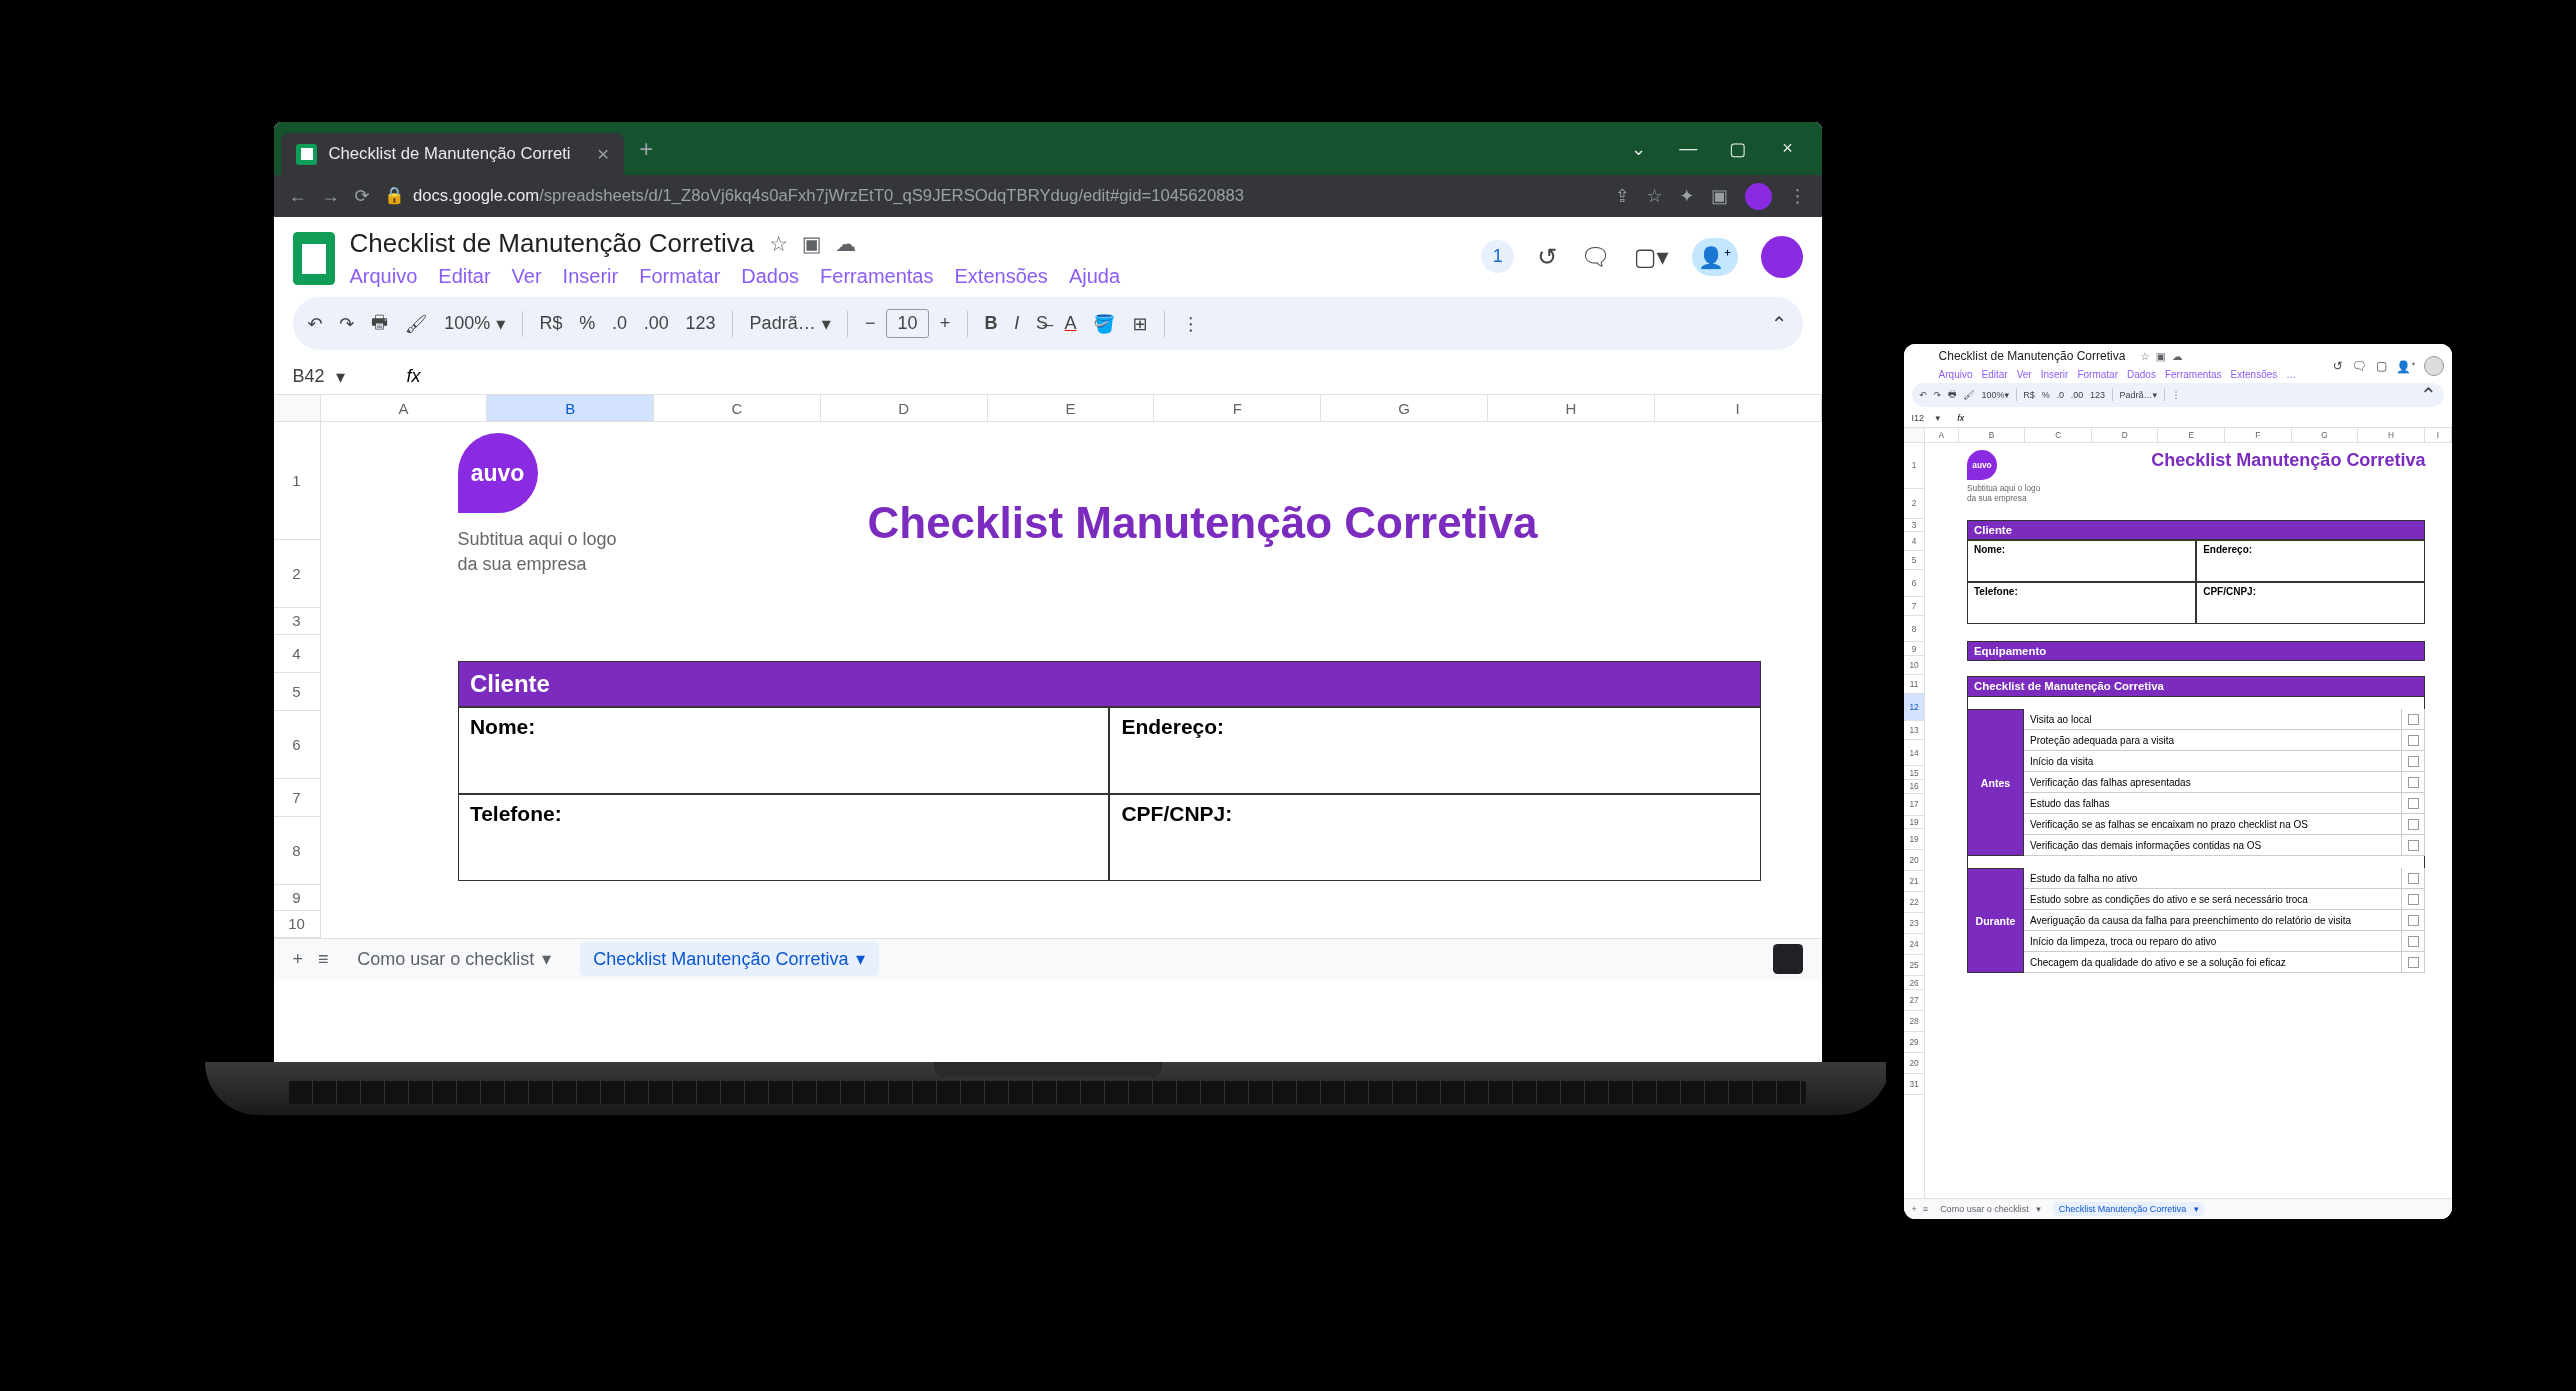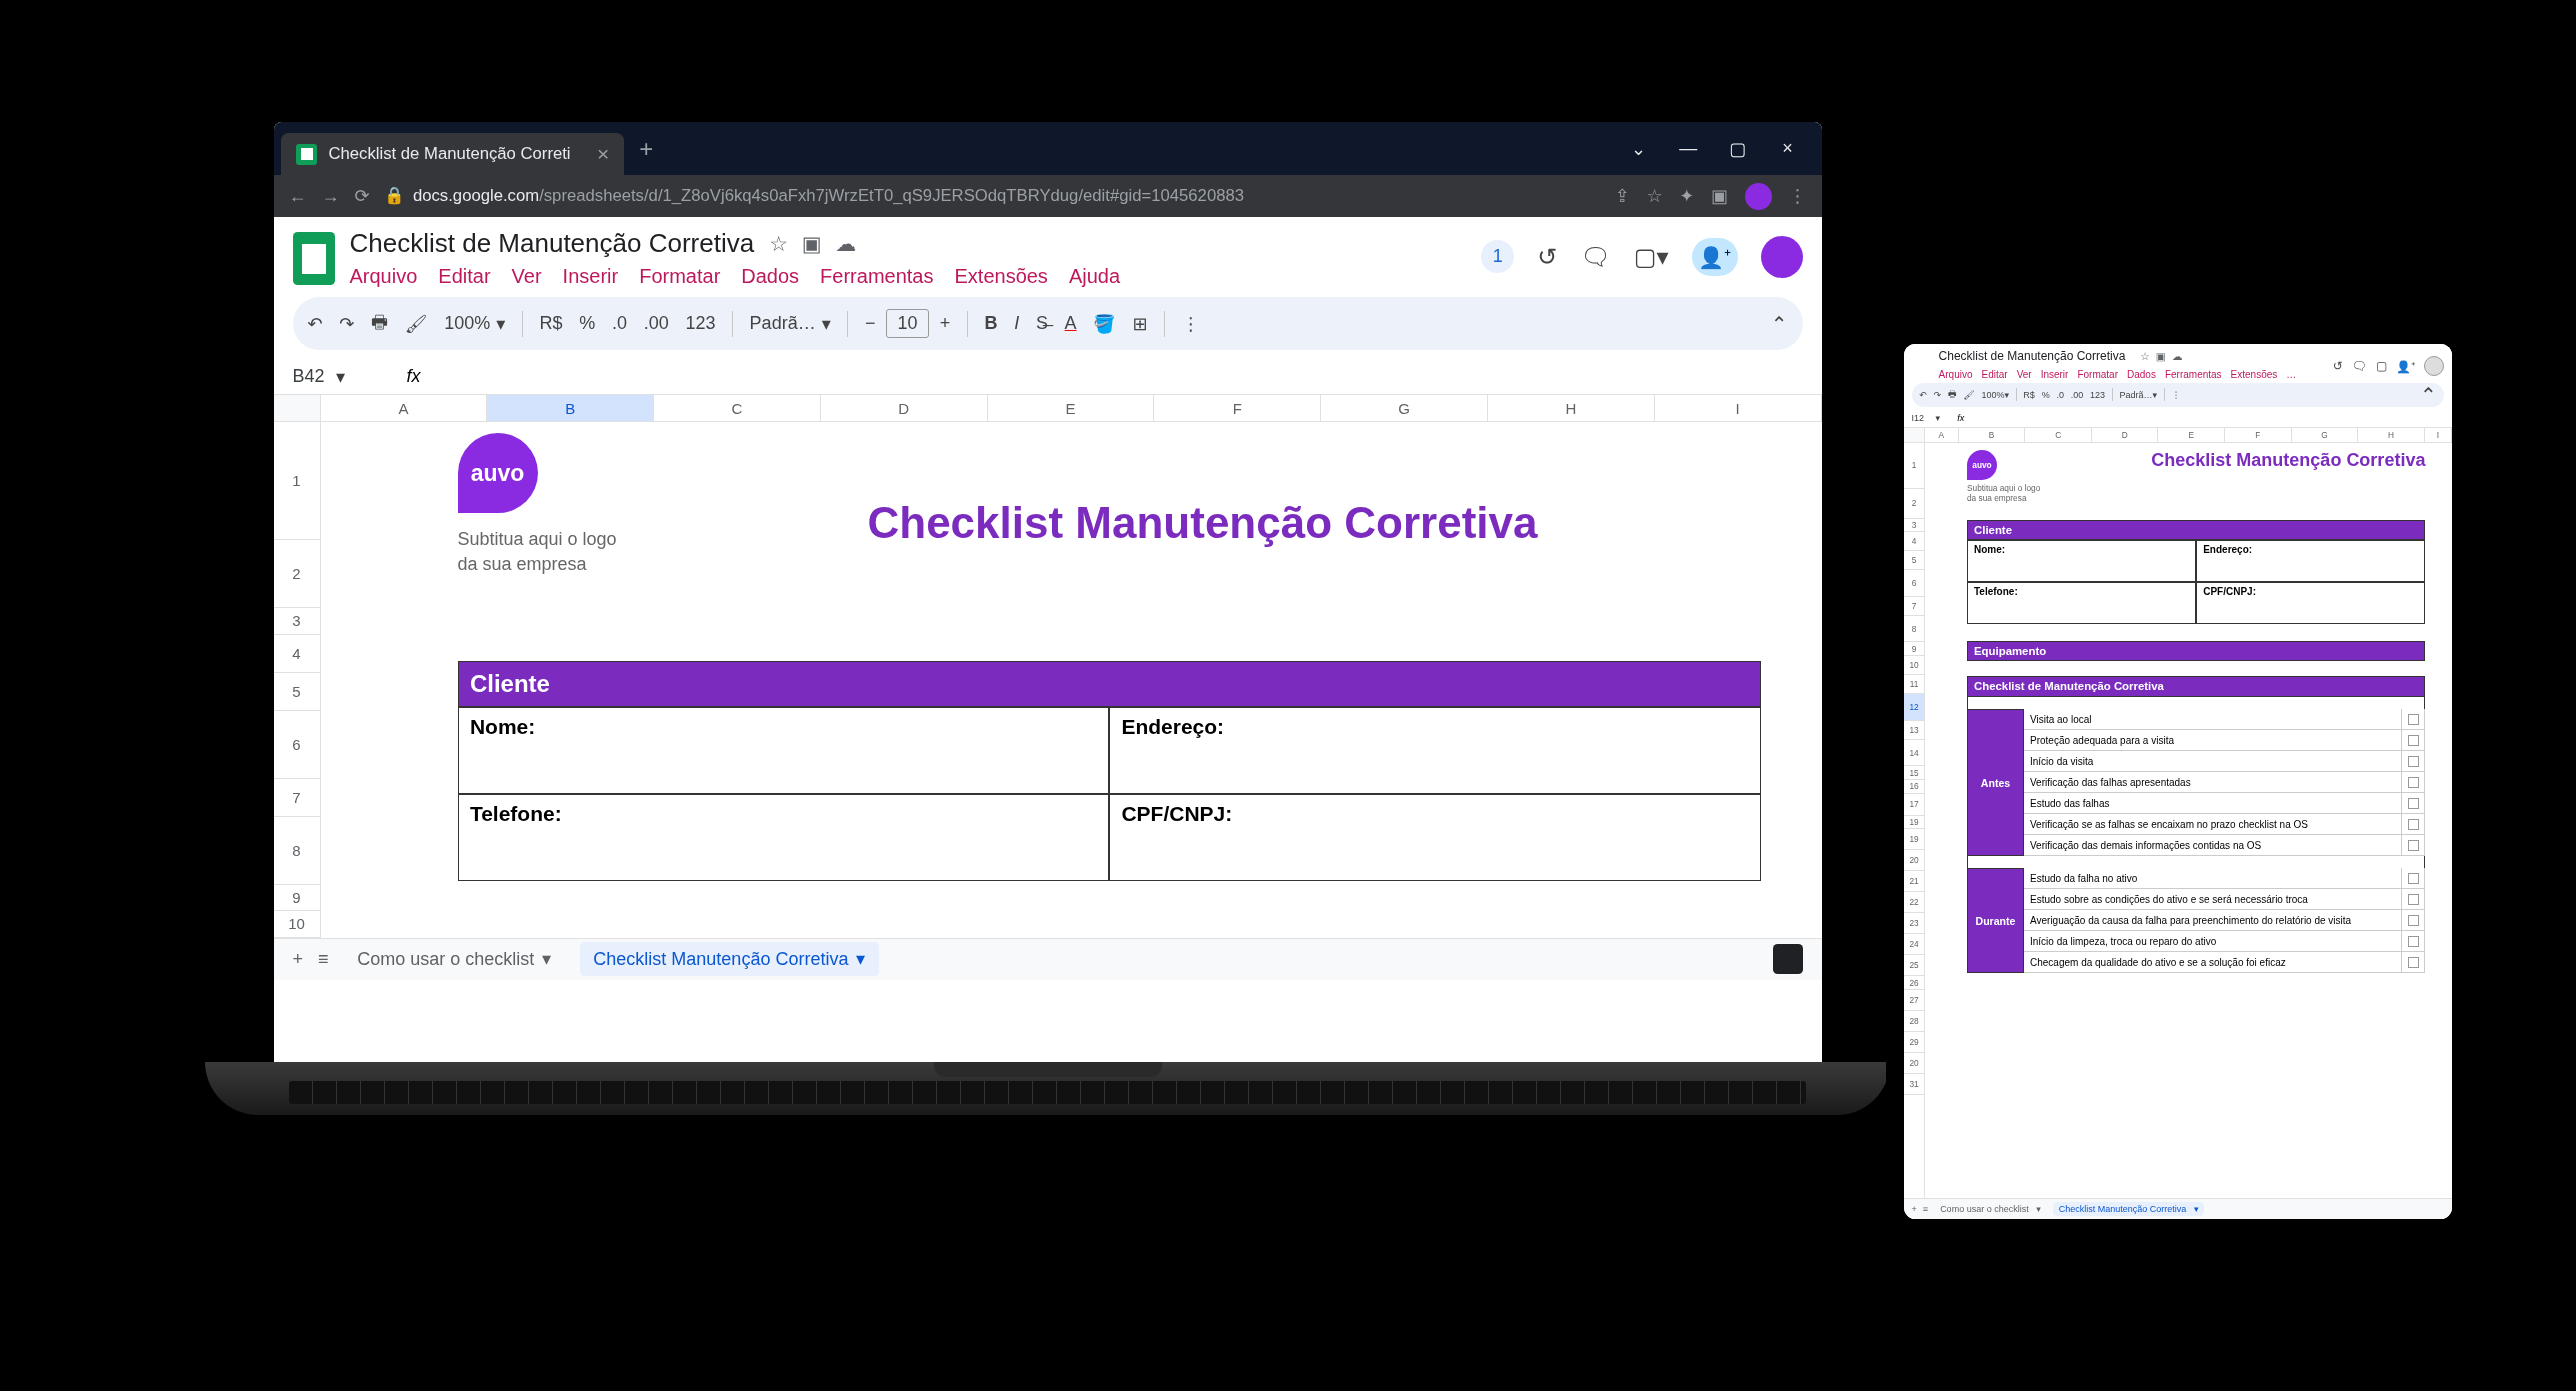--- a/index.html
+++ b/index.html
@@ -7,21 +7,21 @@
 
 
 .laptop { position: absolute; left: 205px; top: 99px; width: 1685px; }
 .laptop-screen { width: 1594px; height: 964px; background: #000; border-radius: 23px 23px 0 0; padding: 23px 23px 0 23px; position: relative; margin: 0 auto; }
 .laptop-inner { width: 100%; height: 100%; background: #fff; border-radius: 7.6px 7.6px 0 0; overflow: hidden; position: relative; }
 .laptop-base { width: 1685px; height: 53px; background: linear-gradient(180deg, #3a3a3a, #1a1a1a); border-radius: 0 0 61px 61px; position: relative; margin-top: -1.5px; }
 .laptop-notch { position: absolute; top: 0; left: 50%; transform: translateX(-50%); width: 228px; height: 15px; background: #2a2a2a; border-radius: 0 0 11.4px 11.4px; }
 .laptop-keyrow { position: absolute; top: 19px; left: 5%; right: 5%; height: 23px; background: repeating-linear-gradient(90deg, #111, #111 23px, #333 23px, #333 24px); border-radius: 3px; }
 
 
-.browser-tabs { height: 53px; background: #0f172a; display: flex; align-items: center; padding: 0 7.6px; }
+.browser-tabs { height: 53px; background: #14532d; display: flex; align-items: center; padding: 0 7.6px; }
 .tab { background: #35363a; height: 42px; border-radius: 7.6px 7.6px 0 0; display: flex; align-items: center; padding: 0 15px; gap: 11.4px; color: #e8eaed; font-size: 16.7px; margin-top: 11.4px; }
 .tab-icon { width: 21px; height: 21px; background: #0f9d58; border-radius: 3px; display: flex; align-items: center; justify-content: center; }
 .tab-icon::before { content: ''; width: 12px; height: 12px; background: #fff; }
 .tab-close { color: #9aa0a6; font-size: 21px; margin-left: 15px; }
 .new-tab { color: #9aa0a6; font-size: 24px; padding: 0 15px; }
 .window-controls { margin-left: auto; display: flex; gap: 26.6px; color: #e8eaed; font-size: 18px; padding-right: 15px; }
 .window-controls span { width: 23px; text-align: center; }
 
 .browser-bar { height: 42px; background: #35363a; display: flex; align-items: center; padding: 0 15px; gap: 15px; color: #9aa0a6; font-size: 18px; }
 .url { flex: 1; color: #9aa0a6; font-size: 16.7px; }
@@ -31,21 +31,21 @@
 .avatar-purple { width: 27px; height: 27px; background: #8a2be2; border-radius: 50%; }
 
 
 .sheets-header { background: #fff; padding: 11.4px 19px 0 19px; display: flex; align-items: flex-start; gap: 15px; }
 .sheets-logo { width: 42px; height: 53px; background: #0f9d58; border-radius: 4.6px; display: flex; align-items: center; justify-content: center; margin-top: 3.8px; }
 .sheets-logo::before { content: ''; width: 24px; height: 30px; background: #fff; }
 .title-area { flex: 1; }
 .doc-title-row { display: flex; align-items: center; gap: 15px; }
 .doc-title { font-size: 26px; color: #202124; }
 .title-icons { display: flex; gap: 13.7px; color: #5f6368; font-size: 21px; }
-.menu-bar { display: flex; gap: 21px; font-size: 20px; color: #be185d; margin-top: 6px; }
+.menu-bar { display: flex; gap: 21px; font-size: 20px; color: #8b5cf6; margin-top: 6px; }
 .header-right { display: flex; align-items: center; gap: 23px; padding-top: 7.6px; }
 .badge-1 { width: 33px; height: 33px; border-radius: 50%; background: #e8f0fe; color: #1967d2; display: flex; align-items: center; justify-content: center; font-size: 18px; font-weight: 500; }
 .hdr-icon { font-size: 24px; color: #444; }
 .share-btn { width: 46px; height: 38px; background: #c2e7ff; border-radius: 23px; display: flex; align-items: center; justify-content: center; color: #001d35; font-size: 21px; }
 .avatar-lg { width: 42px; height: 42px; background: #8a2be2; border-radius: 50%; }
 
 
 .toolbar { height: 53px; background: #edf2fa; border-radius: 30px; margin: 9px 19px; display: flex; align-items: center; padding: 0 15px; gap: 16.7px; color: #444; font-size: 18px; }
 .toolbar .sep { width: 0.8px; height: 26.6px; background: #c7c7c7; }
 .zoom-box, .font-box { display: flex; align-items: center; gap: 6px; }

